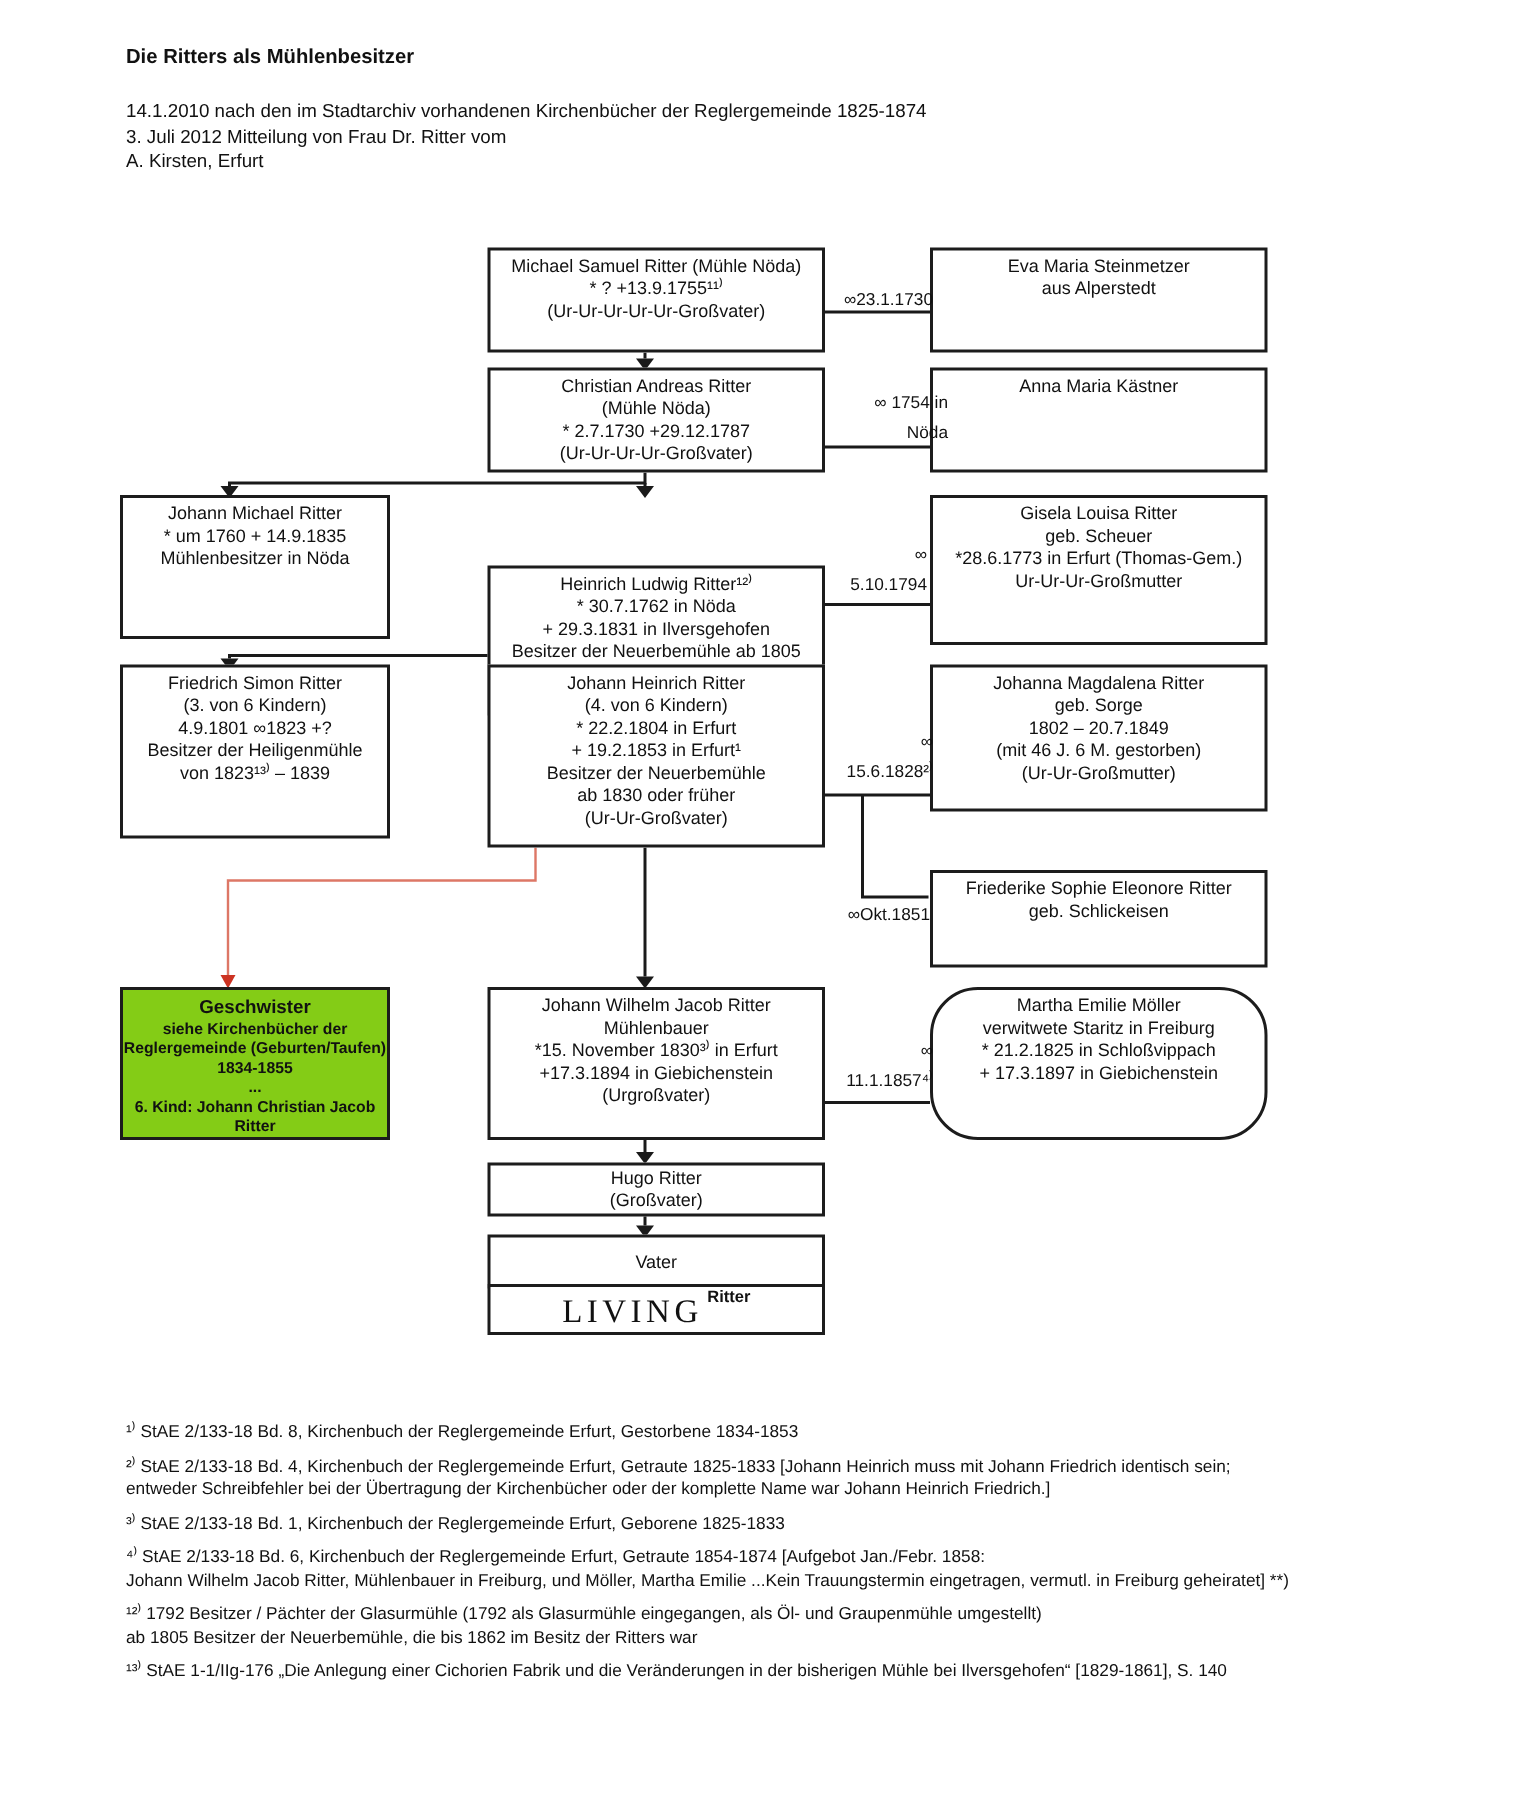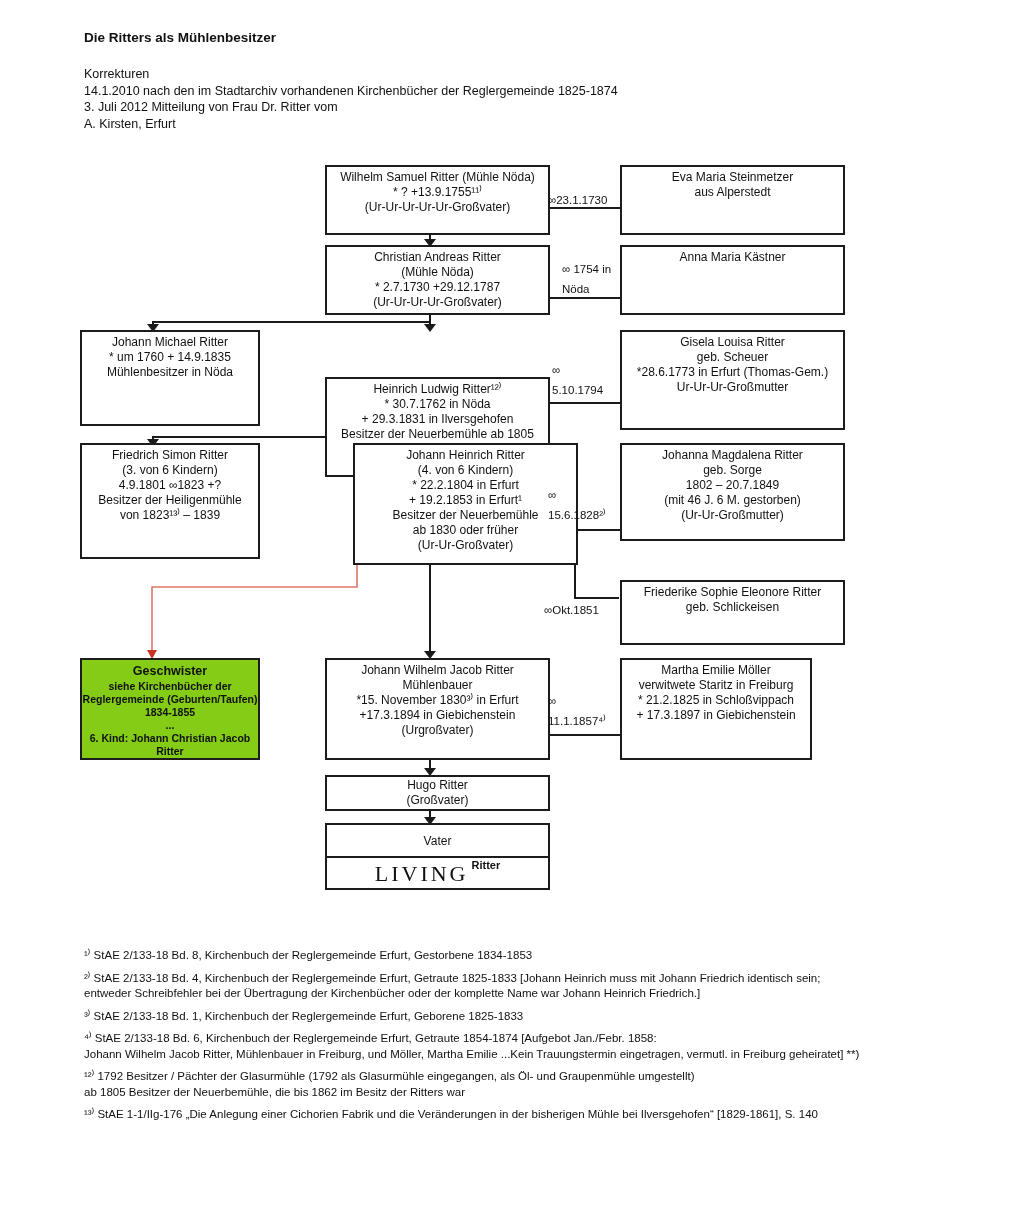--- a/index.html
+++ b/index.html
@@ -10,21 +10,21 @@
   svg#wires{left:0;top:0;}
   .box{position:absolute;border:2px solid #1c1c1c;background:#fff;box-sizing:border-box;
        text-align:center;font-size:12px;line-height:15px;padding-top:3px;z-index:2;}
   .box--pink{background:#84cc16;}
   .box--pink div{font-size:10.5px;line-height:13px;font-weight:bold;}
   .box--pink div:first-child{font-size:12.5px;line-height:17px;}
   .box--slim{display:flex;align-items:center;justify-content:center;padding:16px;}
   .box--living{display:flex;align-items:center;justify-content:center;padding:0;text-align:center;}
   .living-name{font-family:"Liberation Serif",serif;font-size:22px;letter-spacing:3px;}
   .living-sup{font-size:11px;font-weight:bold;position:relative;top:-8px;margin-left:3px;}
-  .marriage{position:absolute;font-size:11.5px;line-height:20px;text-align:left;z-index:3;}
+  .marriage{position:absolute;font-size:11.5px;line-height:20px;text-align:right;z-index:3;}
   #footnotes{left:84px;top:948px;width:925px;font-size:11.5px;line-height:15.5px;}
   .footnote{margin-bottom:7px;}
 </style>
 </head>
 <body>
 
 <svg id="wires" class="abs" width="1013" height="1211">
   <g stroke="#1a1a1a" stroke-width="2" fill="none">
     <line x1="430" y1="235" x2="430" y2="239"></line>
     <line x1="550" y1="208" x2="620" y2="208"></line>
@@ -54,28 +54,27 @@
     <polygon points="424,850 436,850 430,858"></polygon>
   </g>
   <g>
     <polyline points="357,565 357,587 152,587 152,650" fill="none" stroke-width="1.6" stroke="#dd7766"></polyline>
     <polygon points="147,650 157,650 152,659" stroke="none" fill="#cc3322"></polygon>
   </g>
 </svg>
 
 <div id="title" class="abs">Die Ritters als Mühlenbesitzer</div>
 <div id="korrekturen" class="abs">
-    <div>Korrekturen</div>
     <div>14.1.2010 nach den im Stadtarchiv vorhandenen Kirchenbücher der Reglergemeinde 1825-1874</div>
     <div>3. Juli 2012 Mitteilung von Frau Dr. Ritter vom</div>
     <div>A. Kirsten, Erfurt</div>
   </div>
 
 <div class="box" style="left:325px;top:165px;width:225px;height:70px;">
-    <div>Wilhelm Samuel Ritter (Mühle Nöda)</div>
+    <div>Michael Samuel Ritter (Mühle Nöda)</div>
     <div>* ?  +13.9.1755¹¹⁾</div>
     <div>(Ur-Ur-Ur-Ur-Ur-Großvater)</div>
   </div>
 <div class="marriage" style="left:548px;top:190px;width:74px;">
     <div>∞23.1.1730</div>
   </div>
 <div class="box" style="left:620px;top:165px;width:225px;height:70px;">
     <div>Eva Maria Steinmetzer</div>
     <div>aus Alperstedt</div>
   </div>
@@ -117,21 +116,21 @@
     <div>Ur-Ur-Ur-Großmutter</div>
   </div>
 
 <div class="box" style="left:80px;top:443px;width:180px;height:116px;">
     <div>Friedrich Simon Ritter</div>
     <div>(3. von 6 Kindern)</div>
     <div>4.9.1801  ∞1823  +?</div>
     <div>Besitzer der Heiligenmühle</div>
     <div>von 1823¹³⁾ – 1839</div>
   </div>
-<div class="box" style="left:325px;top:443px;width:225px;height:122px;margin-left:28px;">
+<div class="box" style="left:325px;top:443px;width:225px;height:122px;">
     <div>Johann Heinrich Ritter</div>
     <div>(4. von 6 Kindern)</div>
     <div>* 22.2.1804 in Erfurt</div>
     <div>+ 19.2.1853 in Erfurt¹</div>
     <div>Besitzer der Neuerbemühle</div>
     <div>ab 1830 oder früher</div>
     <div>(Ur-Ur-Großvater)</div>
   </div>
 <div class="marriage" style="left:548px;top:485px;width:74px;">
     <div>∞</div>
@@ -166,21 +165,21 @@
     <div>Johann Wilhelm Jacob Ritter</div>
     <div>Mühlenbauer</div>
     <div>*15. November 1830³⁾ in Erfurt</div>
     <div>+17.3.1894 in Giebichenstein</div>
     <div>(Urgroßvater)</div>
   </div>
 <div class="marriage" style="left:548px;top:691px;width:74px;">
     <div>∞</div>
     <div>11.1.1857⁴⁾</div>
   </div>
-<div class="box" style="left:620px;top:658px;width:192px;height:102px;">
+<div class="box" style="left:620px;top:658px;width:225px;height:102px;border-radius:32px;">
     <div>Martha Emilie Möller</div>
     <div>verwitwete Staritz in Freiburg</div>
     <div>* 21.2.1825 in Schloßvippach</div>
     <div>+ 17.3.1897 in Giebichenstein</div>
   </div>
 
 <div class="box" style="left:325px;top:775px;width:225px;height:36px;padding-top:1px;">
     <div>Hugo Ritter</div>
     <div>(Großvater)</div>
   </div>

